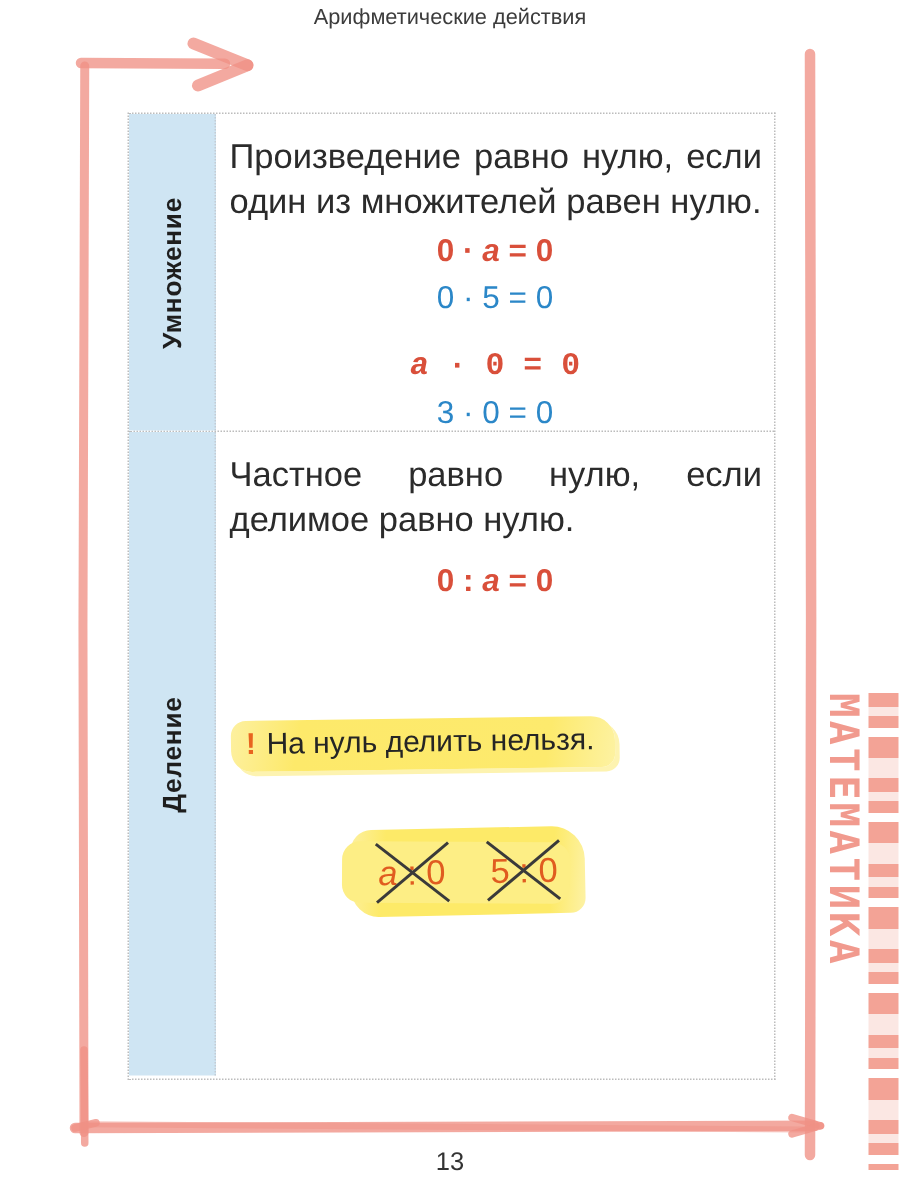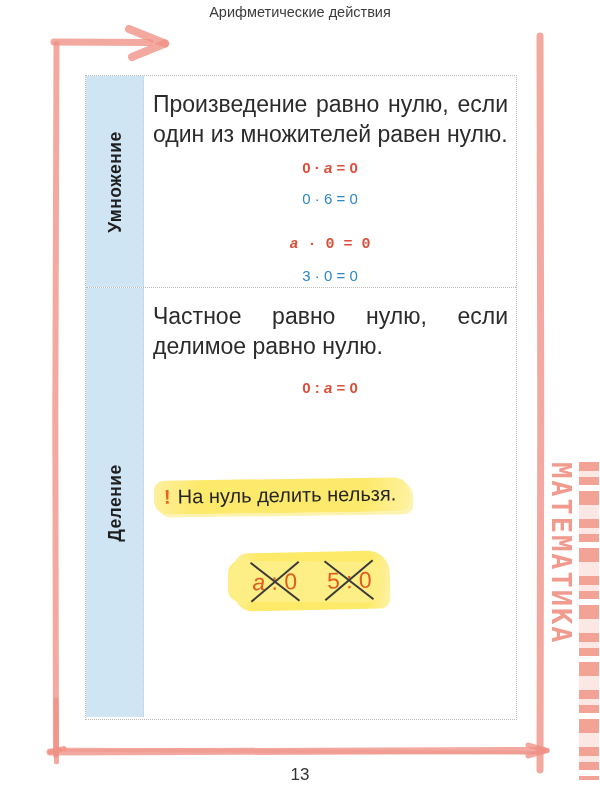--- a/index.html
+++ b/index.html
@@ -33,21 +33,21 @@
     letter-spacing: 0.5px; color: #1e1e1e;
   }
   .cell-content { flex: 1; position: relative; }
 
   .rule-text {
     margin: 13px 8px 0 9px; font-size: 23px; line-height: 1.32;
     color: #2b2b2b; text-align: justify;
   }
 
   .formula-stack { text-align: center; margin-top: 4px; }
-  .formula { font-size: 15px; line-height: 28px; }
+  .formula { font-size: 21px; line-height: 28px; }
   .formula.red  { color: #d94f3a; font-weight: bold; margin-top: 3px; }
   .formula.blue { color: #2b87c8; margin-top: 3px; }
   .formula .fvar { font-style: italic; }
   .gap18 { margin-top: 18px !important; font-family: Liberation Mono, monospace; }
   .stack-div { margin-top: 12px; }
 
   .warning-strip {
     position: absolute; left: 10px; top: 191px;
     padding: 5px 14px 6px 10px; white-space: nowrap;
     background: linear-gradient(100deg, #fdf0a0 0%, #fde96a 18%, #fdea6d 82%, #fdf2a2 100%);
@@ -137,21 +137,21 @@
   <div class="content-box">
 
     <div class="row row-mult">
       <div class="side-cell">
         <span class="vlabel">Умножение</span>
       </div>
       <div class="cell-content">
         <p class="rule-text">Произведение равно нулю, если один из множителей равен нулю.</p>
         <div class="formula-stack">
           <div class="formula red"><span>0 · </span><span class="fvar">a</span><span> = 0</span></div>
-          <div class="formula blue"><span>0 · 6 = 0</span></div>
+          <div class="formula blue"><span>0 · 5 = 0</span></div>
           <div class="formula red gap18"><span class="fvar">a</span><span> · 0 = 0</span></div>
           <div class="formula blue"><span>3 · 0 = 0</span></div>
         </div>
       </div>
     </div>
 
     <div class="row row-div">
       <div class="side-cell">
         <span class="vlabel">Деление</span>
       </div>

